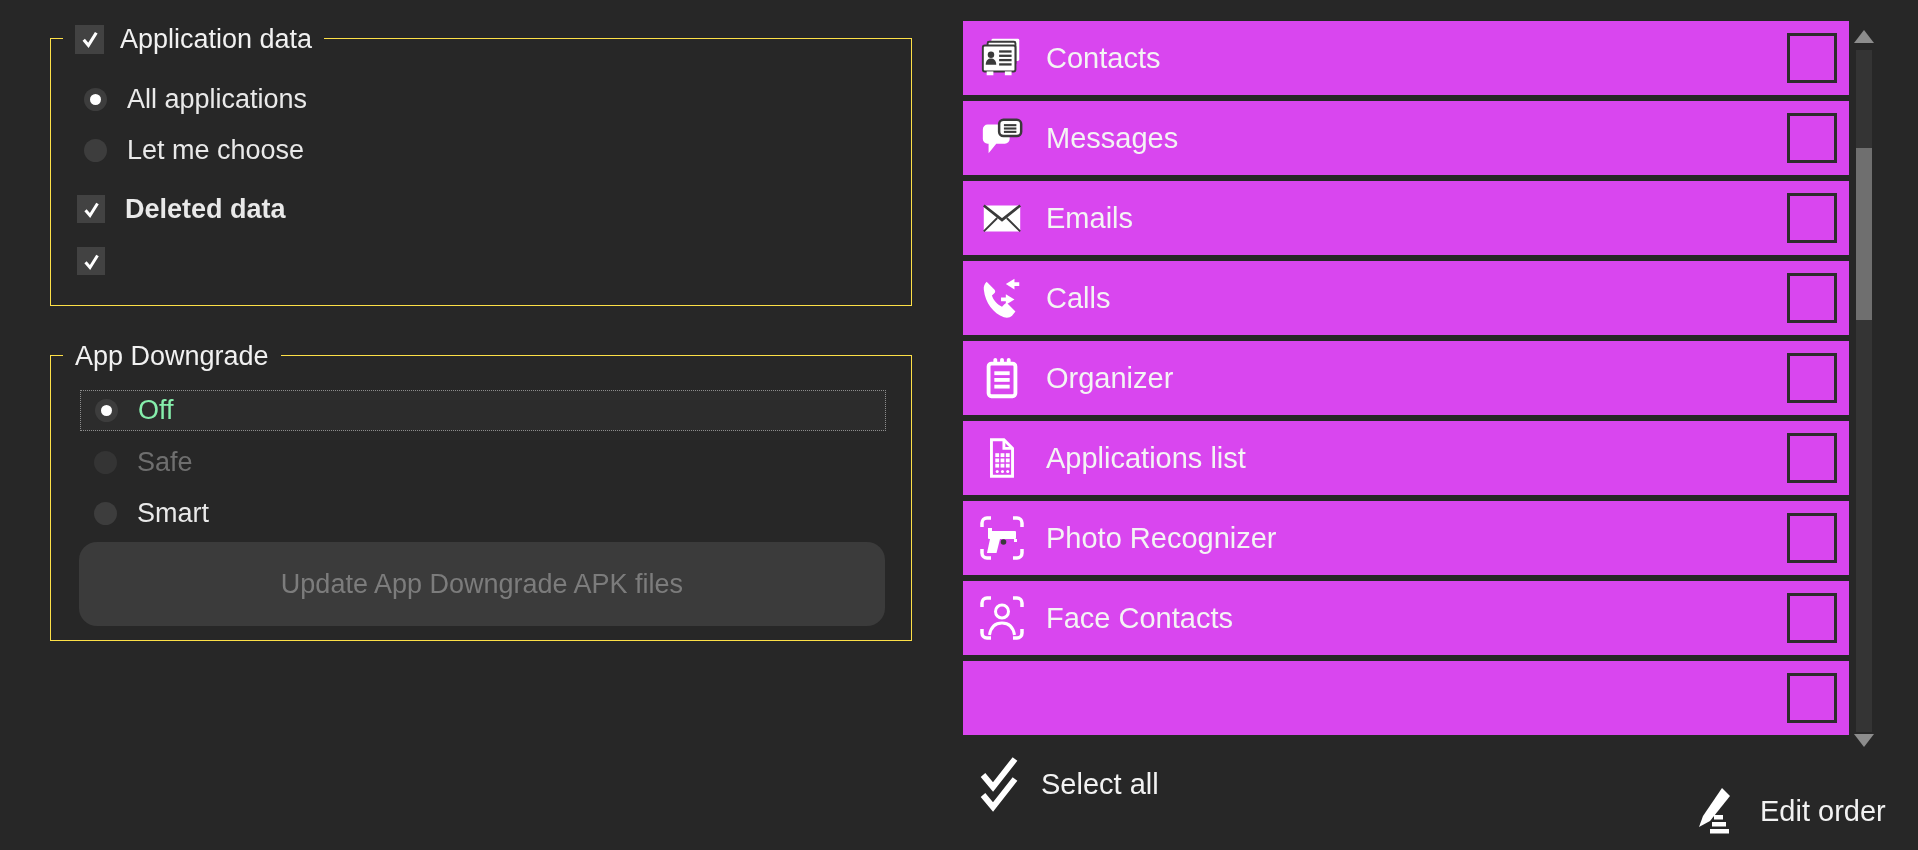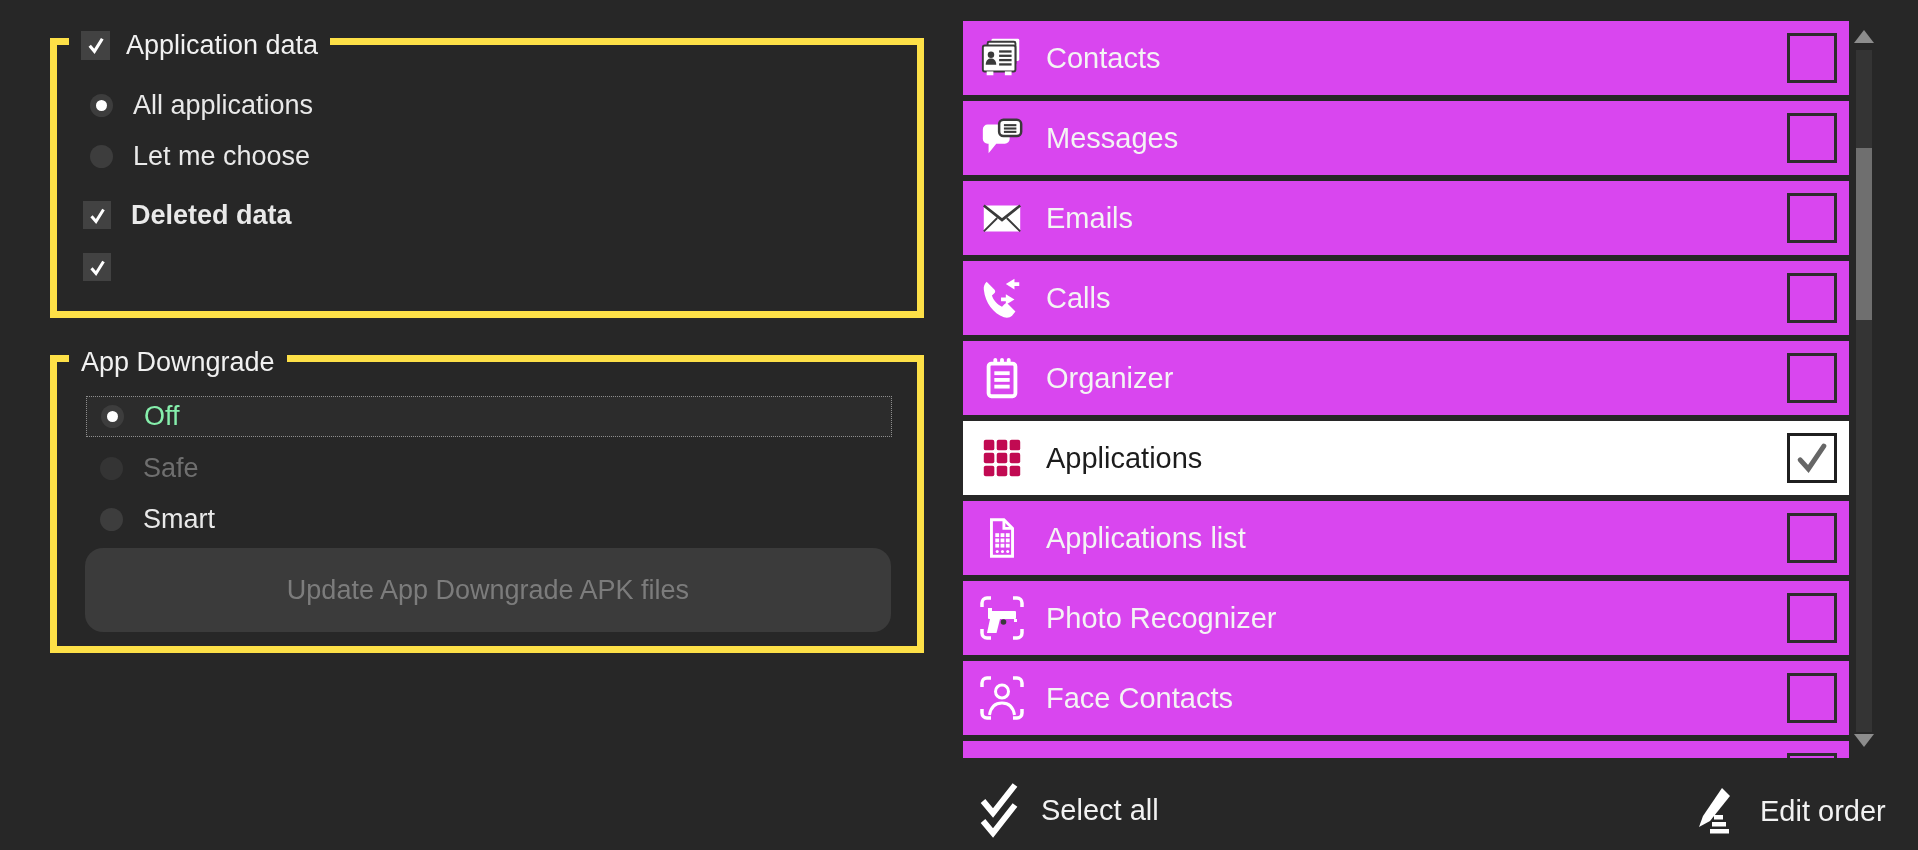--- a/index.html
+++ b/index.html
@@ -5,21 +5,21 @@
   html,body{margin:0;padding:0;}
   body{
     width:1918px;height:850px;position:relative;overflow:hidden;
     background:#272727;
     font-family:"Liberation Sans", sans-serif;
     font-weight:300;
     -webkit-font-smoothing:antialiased;
     color:#efefef;
   }
   
-  .groupbox{position:absolute;border:7px solid #fde047;}
+  .groupbox{position:absolute;border:1px solid #fde047;}
   .gb-legend{
     position:absolute;top:-17px;left:12px;height:34px;
     background:#272727;padding:0 12px;display:flex;align-items:center;gap:16px;
     font-size:27px;color:#f1f1f1;white-space:nowrap;
   }
   .chk{
     width:29px;height:29px;background:#424242;flex:0 0 29px;
     display:flex;align-items:center;justify-content:center;
   }
   .chk svg{display:block;}
@@ -64,21 +64,21 @@
   .row.selected .lbl{color:#1c1c1c;}
   .row.selected .cb{border-color:#1f1f1f;background:#ffffff;}
   
   .sb-arrow{position:absolute;width:0;height:0;border-left:10px solid transparent;border-right:10px solid transparent;}
   .sb-up{left:1854px;top:30px;border-bottom:13px solid #8c8c8c;}
   .sb-down{left:1854px;top:734px;border-top:13px solid #8c8c8c;}
   .sb-track{position:absolute;left:1856px;top:50px;width:16px;height:682px;background:#343434;}
   .sb-thumb{position:absolute;left:0;top:98px;width:16px;height:172px;background:#6f6f6f;}
   
   .footer-item{position:absolute;display:flex;align-items:center;gap:20px;font-size:29px;color:#f2f2f2;}
-  .f-select{left:975px;top:778px;height:64px;gap:12px;}
+  .f-select{left:975px;top:752px;height:64px;gap:12px;}
   .f-edit{left:1688px;top:782px;height:58px;}
   .icwrap{display:flex;align-items:center;justify-content:center;}
 </style>
 </head>
 <body>
 
 <div class="groupbox" style="left:50px;top:38px;width:860px;height:266px;">
   <div class="gb-legend">
     <span class="chk">
       <svg width="22" height="22" viewBox="0 0 28 28">
@@ -209,41 +209,20 @@
         <rect x="29" y="3" width="4" height="7" rx="2" fill="#fff"></rect>
         <rect x="16" y="17" width="16" height="4" fill="#fff"></rect>
         <rect x="16" y="24" width="16" height="4" fill="#fff"></rect>
         <rect x="16" y="31" width="16" height="4" fill="#fff"></rect>
       </svg>
     </span>
     <span class="lbl">Organizer</span>
     <span class="cb"></span>
   </div>
 
-  <div class="row selected checked">
-    <span class="ic">
-      <svg width="46" height="46" viewBox="0 0 48 48" fill="#c10a52">
-        <rect x="5" y="5" width="11" height="11" rx="2"></rect>
-          <rect x="18.5" y="5" width="11" height="11" rx="2"></rect>
-          <rect x="32" y="5" width="11" height="11" rx="2"></rect>
-        <rect x="5" y="18.5" width="11" height="11" rx="2"></rect>
-          <rect x="18.5" y="18.5" width="11" height="11" rx="2"></rect>
-          <rect x="32" y="18.5" width="11" height="11" rx="2"></rect>
-        <rect x="5" y="32" width="11" height="11" rx="2"></rect>
-          <rect x="18.5" y="32" width="11" height="11" rx="2"></rect>
-          <rect x="32" y="32" width="11" height="11" rx="2"></rect>
-      </svg>
-    </span>
-    <span class="lbl">Applications</span>
-    <span class="cb">
-        <svg width="40" height="40" viewBox="0 0 44 44">
-          <path d="M9 24 l9 10 L35 9" stroke="#666" stroke-width="5.5" fill="none" stroke-linecap="round"></path>
-        </svg>
-      </span>
-  </div>
 
   <div class="row">
     <span class="ic">
       <svg width="46" height="46" viewBox="0 0 48 48">
         <path d="M13 5 h13 l9 9 v29 h-22 z" fill="none" stroke="#fff" stroke-width="3"></path>
         <path d="M26 5 v9 h9" fill="none" stroke="#fff" stroke-width="3"></path>
         <rect x="17" y="19" width="4" height="4" fill="#fff"></rect>
           <rect x="22.5" y="19" width="4" height="4" fill="#fff"></rect>
           <rect x="28" y="19" width="4" height="4" fill="#fff"></rect>
         <rect x="17" y="24.5" width="4" height="4" fill="#fff"></rect>

